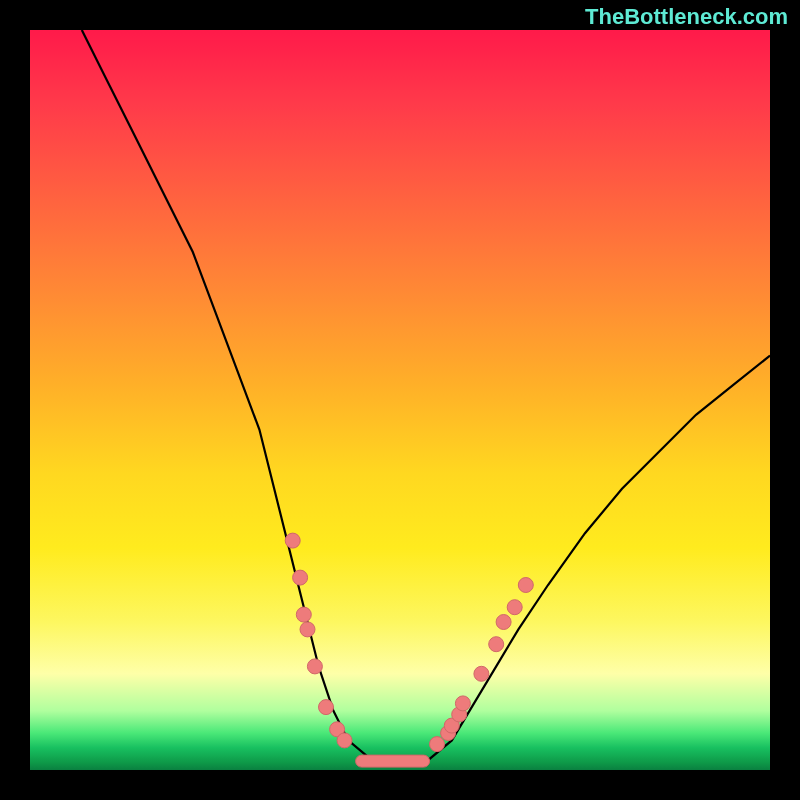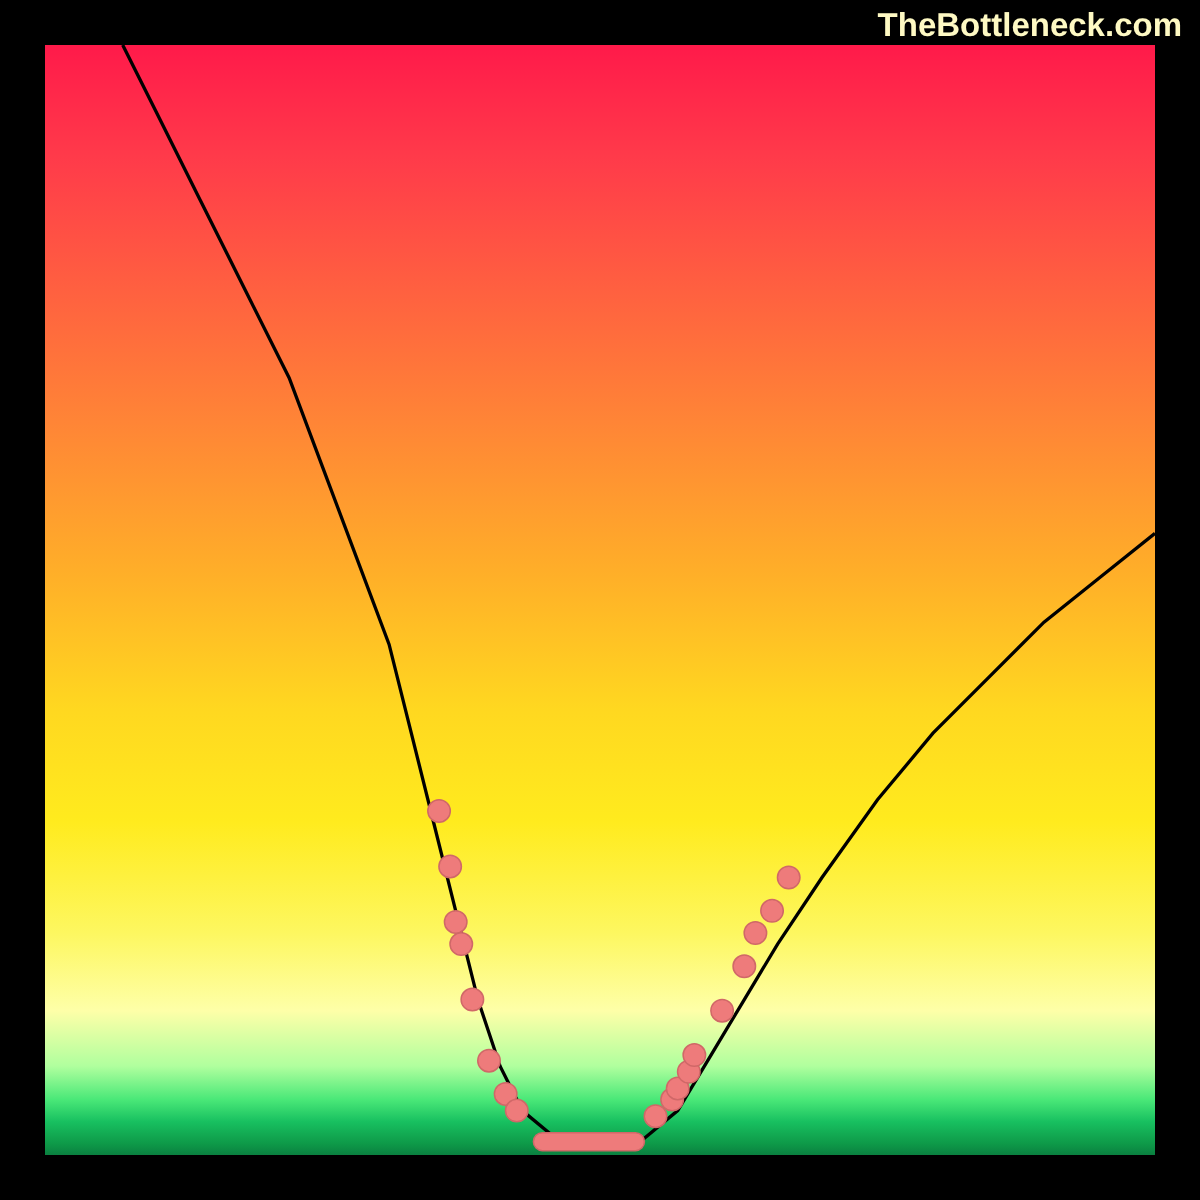--- a/index.html
+++ b/index.html
@@ -8,21 +8,21 @@
     width: 800px;
     height: 800px;
     background: #000;
     position: relative;
     font-family: Arial, sans-serif;
   }
   .watermark {
     position: absolute;
     top: 4px;
     right: 12px;
-    color: #fef9c3;
+    color: #5eead4;
     font-size: 22px;
     font-weight: bold;
     z-index: 10;
   }
   .plot-area {
     position: absolute;
     top: 30px;
     left: 30px;
     width: 740px;
     height: 740px;

